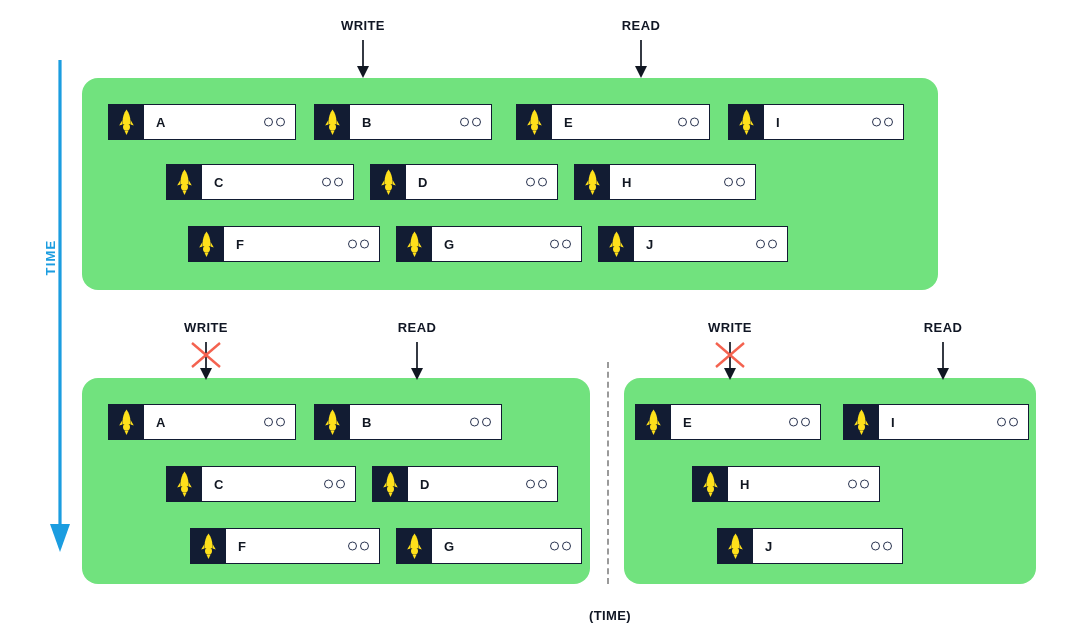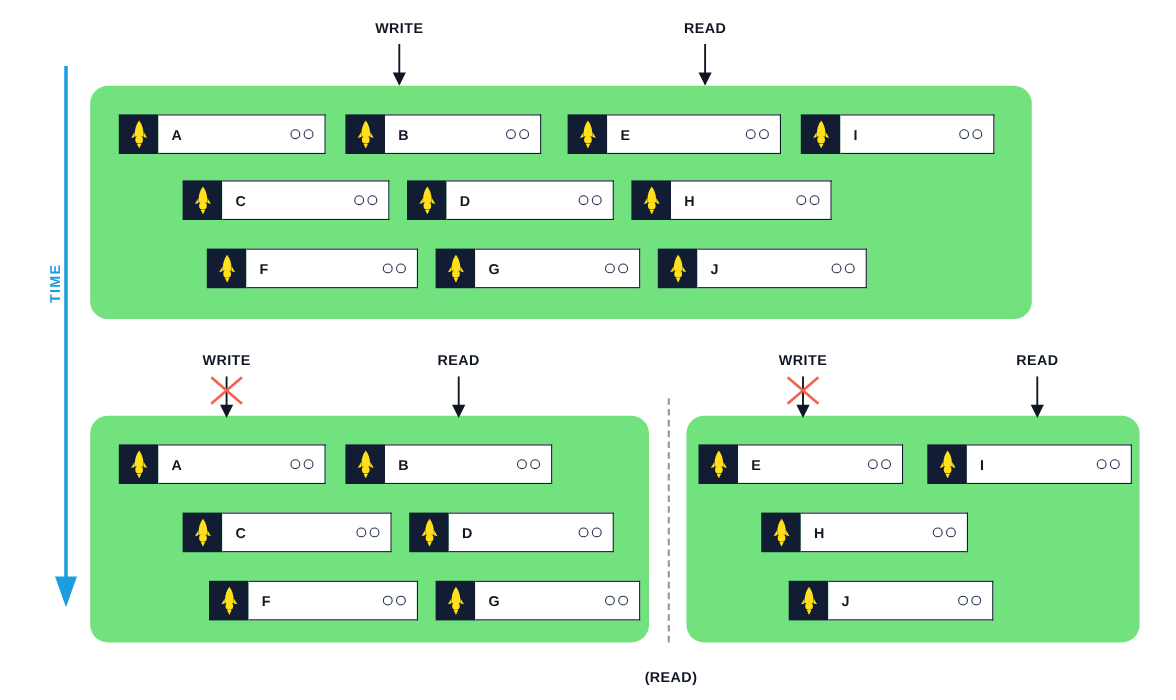--- a/index.html
+++ b/index.html
@@ -507,15 +507,15 @@
       <div class="op" style="left:883px;top:320px;width:120px;height:64px;">
         <span class="op-label">READ</span>
         <span class="op-arrow" style="top:22px"><svg width="26" height="38" viewBox="0 0 26 38">
             <line x1="13" y1="0" x2="13" y2="27" stroke="#111722" stroke-width="1.7"></line>
             <polygon points="13,38 7,26 19,26" fill="#111722"></polygon>
           </svg></span>
       </div>
     </div>
 
   <div id="split-line"></div>
-  <div id="split-label">(READ)</div>
+  <div id="split-label">(TIME)</div>
 
 </div>
 
 </body></html>

